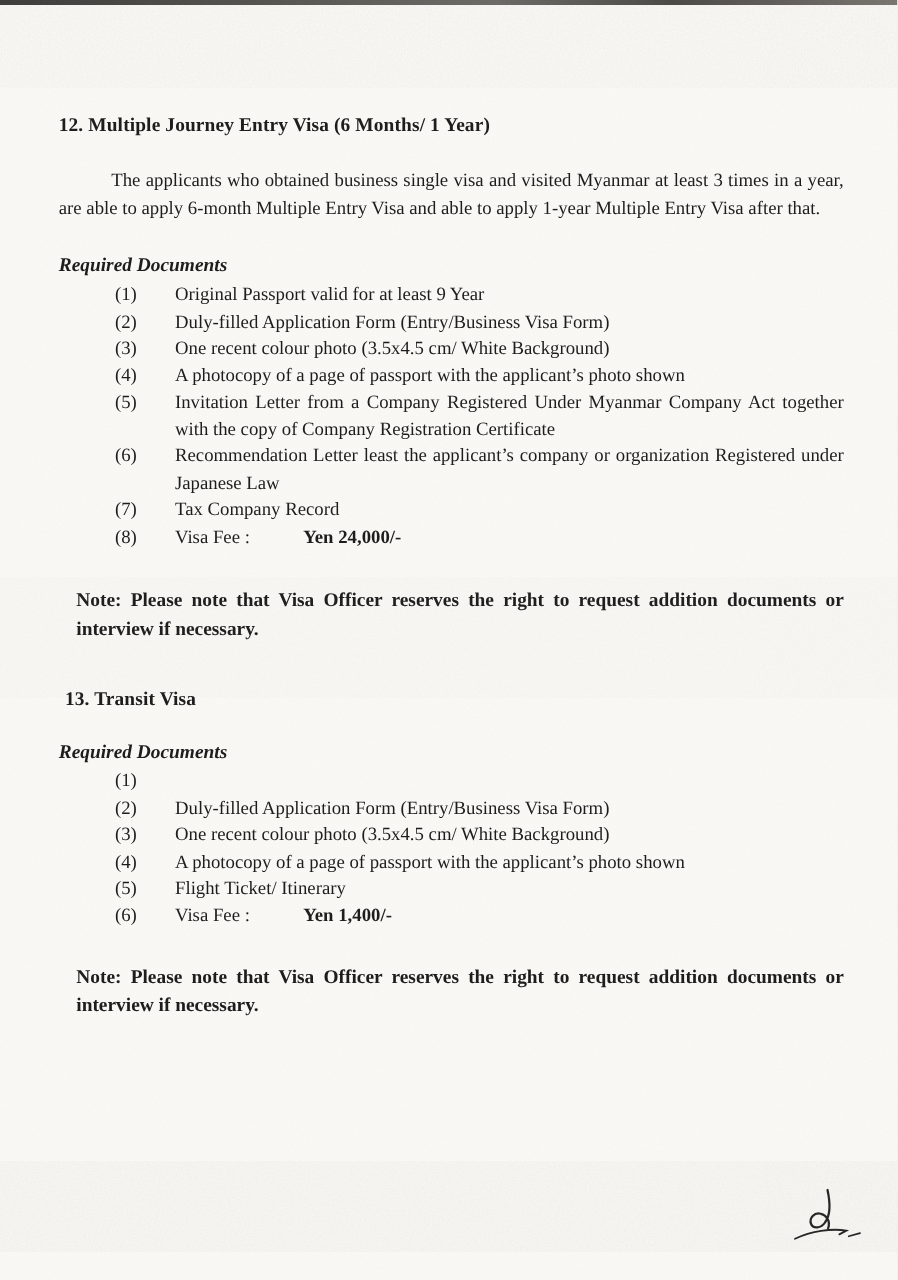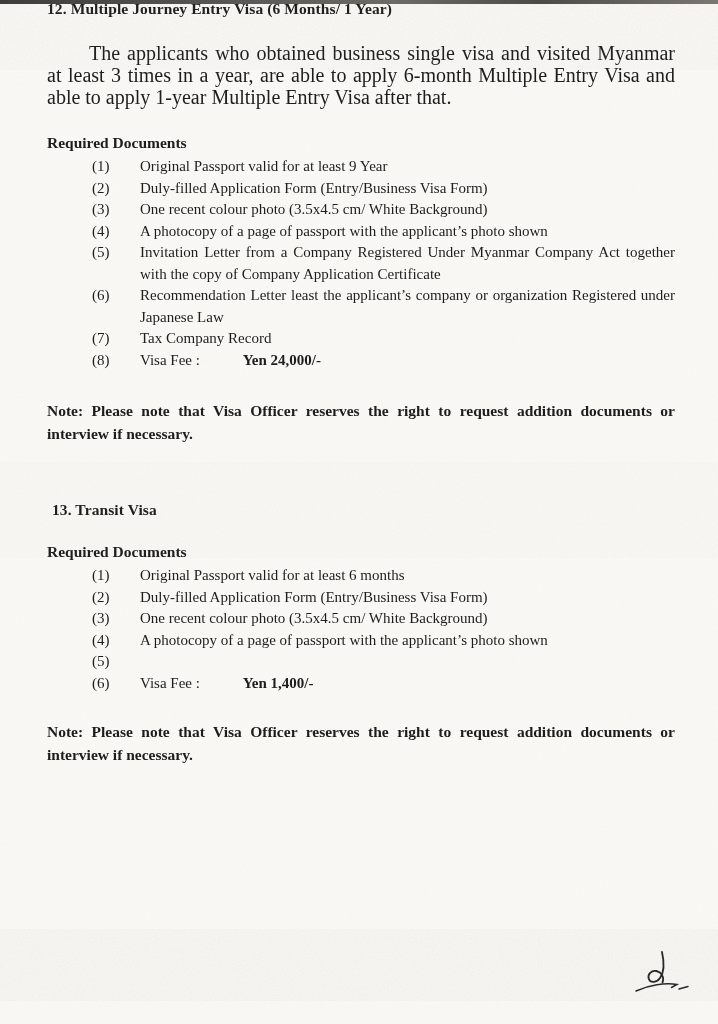--- a/index.html
+++ b/index.html
@@ -33,33 +33,34 @@
     left: 47px;
     right: 43px;
     top: 0;
   }
   .sec-heading {
     margin: 0;
     font-size: 15.5px;
     font-weight: 700;
     letter-spacing: 0.1px;
   }
-  .sec-heading.first { }
-  .sec-heading.second { margin-top: 56px; margin-left: 5px; }
+  .sec-heading.first { margin-top: 92px; }
+  .sec-heading.second { margin-top: 36px; margin-left: 5px; }
   .intro {
     margin: 24px 0 0 0;
-    font-size: 20px;
+    font-size: 15px;
     line-height: 22px;
     text-align: justify;
     text-indent: 42px;
   }
   .req-heading {
     margin: 26px 0 0 0;
     font-size: 15.5px;
     font-weight: 700;
+    font-style: italic;
   }
   .req-heading.second { margin-top: 24px; }
   .list {
     margin-top: 4px;
     font-size: 15px;
     line-height: 21.5px;
   }
   .li {
     display: flex;
     align-items: flex-start;
@@ -69,21 +70,21 @@
     margin-left: 45px;
     width: 48px;
     flex: 0 0 48px;
   }
   .li .txt {
     display: block;
     flex: 1 1 auto;
     text-align: justify;
   }
   .note {
-    margin: 28px 0 0 0;
+    margin: 28px 0 0 14px;
     font-size: 15.5px;
     font-weight: 700;
     line-height: 23px;
     text-align: justify;
   }
   .note.second { margin-top: 26px; }
   .sig {
     position: absolute;
     right: 26px;
     top: 946px;
@@ -119,21 +120,21 @@
       <div class="li">
         <span class="num">(3)</span>
         <span class="txt">One recent colour photo (3.5x4.5 cm/ White Background)</span>
       </div>
       <div class="li">
         <span class="num">(4)</span>
         <span class="txt">A photocopy of a page of passport with the applicant’s photo shown</span>
       </div>
       <div class="li">
         <span class="num">(5)</span>
-        <span class="txt">Invitation Letter from a Company Registered Under Myanmar Company Act together with the copy of Company Application Certificate</span>
+        <span class="txt">Invitation Letter from a Company Registered Under Myanmar Company Act together with the copy of Company Registration Certificate</span>
       </div>
       <div class="li">
         <span class="num">(6)</span>
         <span class="txt">Recommendation Letter least the applicant’s company or organization Registered under Japanese Law</span>
       </div>
       <div class="li">
         <span class="num">(7)</span>
         <span class="txt">Tax Company Record</span>
       </div>
       <div class="li">
@@ -144,36 +145,36 @@
 
     <p class="note">Note: Please note that Visa Officer reserves the right to request addition documents or interview if necessary.</p>
 
     <h2 class="sec-heading second">13. Transit Visa</h2>
 
     <h3 class="req-heading second">Required Documents</h3>
 
     <div class="list">
       <div class="li">
         <span class="num">(1)</span>
-        <span class="txt">Original Passport valid for at least 6 months</span>
       </div>
       <div class="li">
         <span class="num">(2)</span>
         <span class="txt">Duly-filled Application Form (Entry/Business Visa Form)</span>
       </div>
       <div class="li">
         <span class="num">(3)</span>
         <span class="txt">One recent colour photo (3.5x4.5 cm/ White Background)</span>
       </div>
       <div class="li">
         <span class="num">(4)</span>
         <span class="txt">A photocopy of a page of passport with the applicant’s photo shown</span>
       </div>
       <div class="li">
         <span class="num">(5)</span>
+        <span class="txt">Flight Ticket/ Itinerary</span>
       </div>
       <div class="li">
         <span class="num">(6)</span>
         <span class="txt"><span>Visa Fee : </span><b>Yen 1,400/-</b></span>
       </div>
     </div>
 
     <p class="note second">Note: Please note that Visa Officer reserves the right to request addition documents or interview if necessary.</p>
 
   </div>

